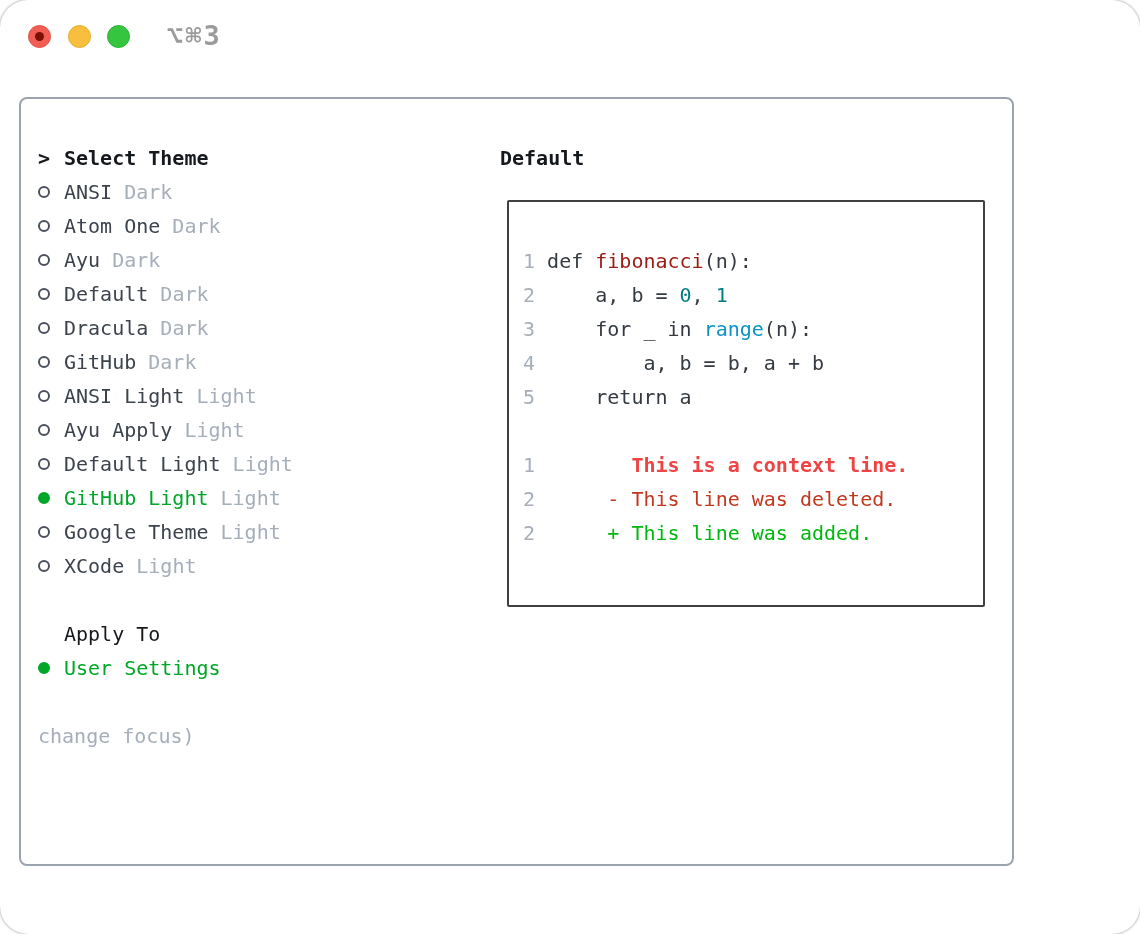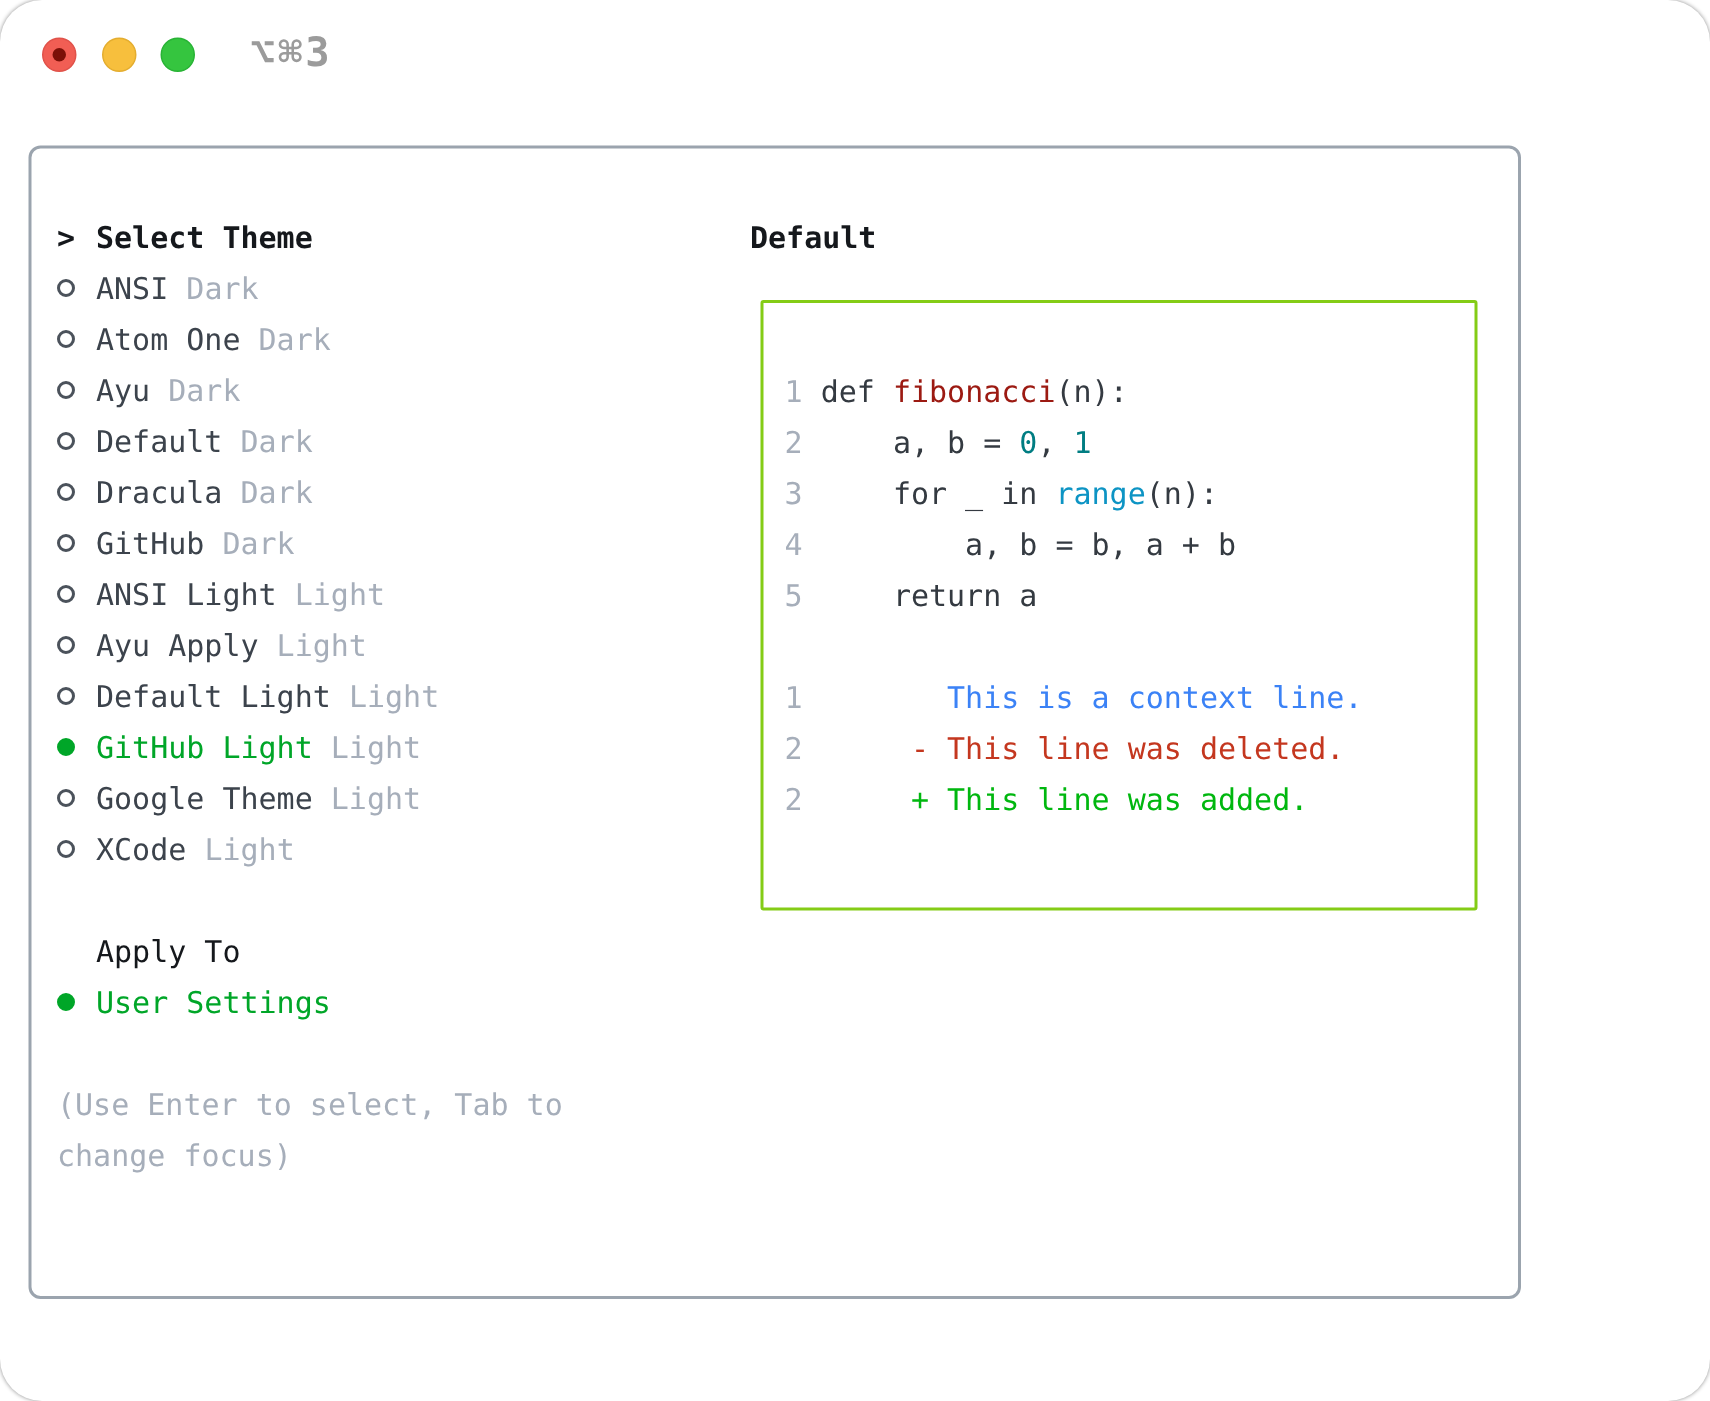--- a/index.html
+++ b/index.html
@@ -46,30 +46,30 @@
   .option-name { color: #3c434c; }
   .option-name.sel { color: #00a628; }
   .hint { color: #a6aeba; font-size: 20px; line-height: 34px; height: 34px; white-space: pre; }
   .spacer { height: 34px; }
 
   
   .preview-label { position: absolute; left: 500px; top: 141px; height: 34px; line-height: 34px;
                    font-size: 20px; font-weight: bold; color: #15181c; }
   .preview-box {
     position: absolute; left: 507px; top: 200px; width: 478px; height: 407px;
-    border: 2px solid #84cc16; border-radius: 2px; background: #ffffff;
+    border: 2px solid #404040; border-radius: 2px; background: #ffffff;
     padding: 42px 0 0 14px; overflow: hidden;
   }
   .pline { height: 34px; line-height: 34px; font-size: 20px; white-space: pre; }
   .ln { color: #a6aeba; }
   .seg-code     { color: #343a41; }
   .seg-function { color: #9c1a12; }
   .seg-number   { color: #007d82; }
   .seg-builtin  { color: #0d94c4; }
-  .seg-context  { color: #3b82f6; }
+  .seg-context  { color: #ef4444; font-weight: bold; }
   .seg-deleted  { color: #c4371f; }
   .seg-added    { color: #00b70f; }
 </style>
 </head>
 <body>
 
 <div class="window">
 
   <div class="titlebar">
     <div class="traffic red">
@@ -106,21 +106,20 @@
       </div>
     <div class="spacer"></div>
     <div class="row">
       <span class="marker-cell"></span>
       <span class="apply-label">Apply To</span>
     </div>
     <div id="apply-rows">
         <div class="row"><span class="marker-cell"><span class="ring sel"></span></span><span class="option-name sel">User Settings</span></div>
       </div>
     <div class="spacer"></div>
-    <div class="hint">(Use Enter to select, Tab to</div>
     <div class="hint">change focus)</div>
   </div>
 
   <div class="preview-label">Default</div>
   <div class="preview-box" id="preview-lines">
       <div class="pline"><span class="ln">1</span><span class="seg-code"> def </span><span class="seg-function">fibonacci</span><span class="seg-code">(n):</span></div>
       <div class="pline"><span class="ln">2</span><span class="seg-code">     a, b = </span><span class="seg-number">0</span><span class="seg-code">, </span><span class="seg-number">1</span></div>
       <div class="pline"><span class="ln">3</span><span class="seg-code">     for _ in </span><span class="seg-builtin">range</span><span class="seg-code">(n):</span></div>
       <div class="pline"><span class="ln">4</span><span class="seg-code">         a, b = b, a + b</span></div>
       <div class="pline"><span class="ln">5</span><span class="seg-code">     return a</span></div>

